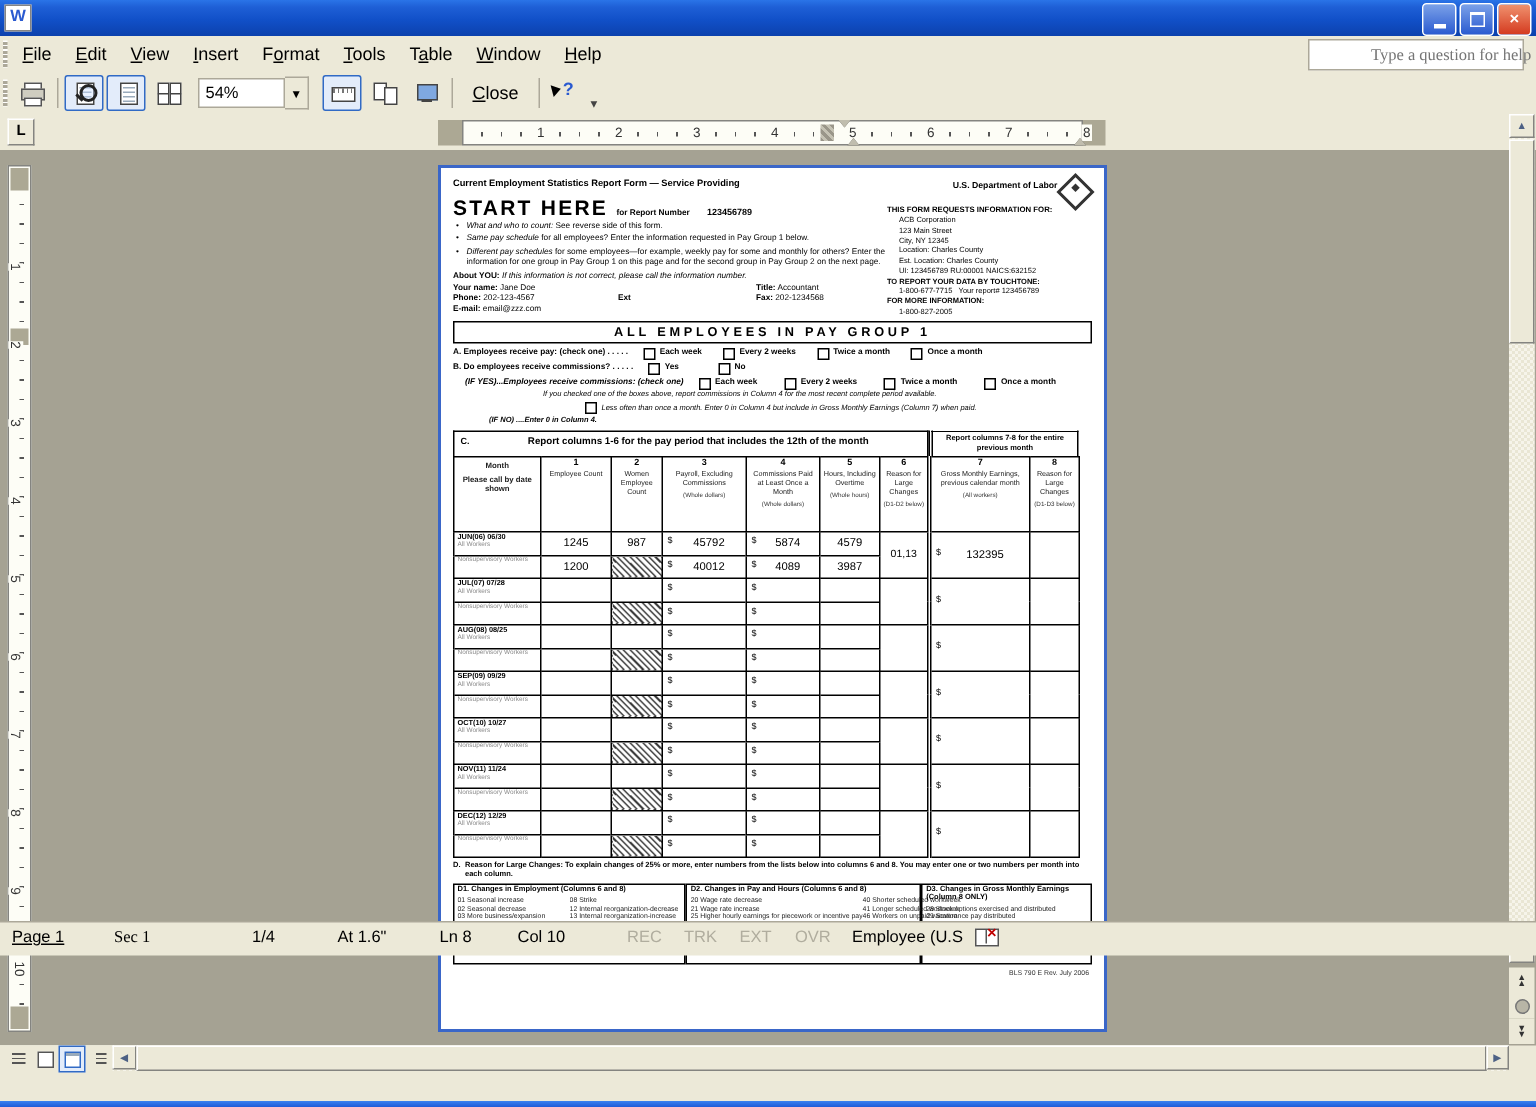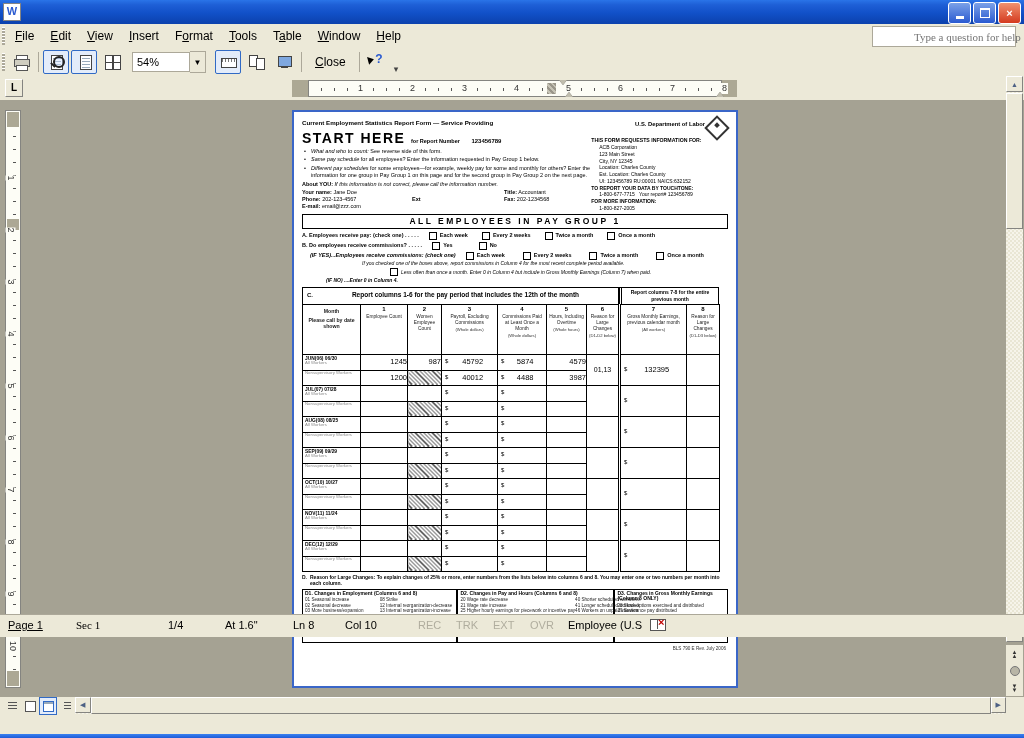--- a/index.html
+++ b/index.html
@@ -140,21 +140,21 @@
   .h-sub{font-size:4.2px;color:#333;margin-top:1px;}
   .th-month .h-label{font-weight:bold;font-size:5.2px;margin-top:3px;}
   .c7h{border-left:3px double #000 !important;}
   .r-all td{height:16px;border-bottom:1px dotted #444;}
   .r-non td{height:15px;border-bottom:1px solid #000;}
   td.c-r6,td.c-r8,td.c7{border-bottom:1px solid #000 !important;vertical-align:middle;}
   td.c7{border-left:3px double #000 !important;}
   .c-month{text-align:left;vertical-align:top;padding-left:2px !important;}
   .m-name{font-weight:bold;font-size:4.9px;line-height:1.2;margin-top:1px;}
   .m-sub{font-size:4.3px;color:#8a8a8a;line-height:1.15;}
-  .c-num{text-align:right;font-size:7.5px;vertical-align:middle;}
+  .c-num{text-align:center;font-size:7.5px;vertical-align:middle;}
   .c-dol{vertical-align:middle;}
   .c-dol .in{display:flex;align-items:center;}
   .ds{font-size:6px;margin-left:3px;}
   .dv{flex:1;text-align:center;font-size:7.5px;}
   .c-r6{text-align:center;font-size:7px;}
   td.hatch{background:repeating-linear-gradient(45deg,#fff 0 2px,#333 2px 3px);}
   
   .drow{margin-top:2px;font-size:5px;display:flex;}
   .drow .dl{font-weight:bold;margin-right:3px;}
   .dboxes{display:flex;margin-top:2px;}
@@ -577,21 +577,21 @@
                 <td class="hatch"></td>
                 <td class="c-dol">
                   <div class="in">
                     <span class="ds">$</span>
                     <span class="dv">40012</span>
                   </div>
                 </td>
                 <td class="c-dol">
                   <div class="in">
                     <span class="ds">$</span>
-                    <span class="dv">4488</span>
+                    <span class="dv">4089</span>
                   </div>
                 </td>
                 <td class="c-num">3987</td>
               </tr>
               <tr class="r-all">
                 <td class="c-month">
                   <div class="m-name">JUL(07) 07/28</div>
                   <div class="m-sub">All Workers</div>
                 </td>
                 <td class="c-num"></td>

